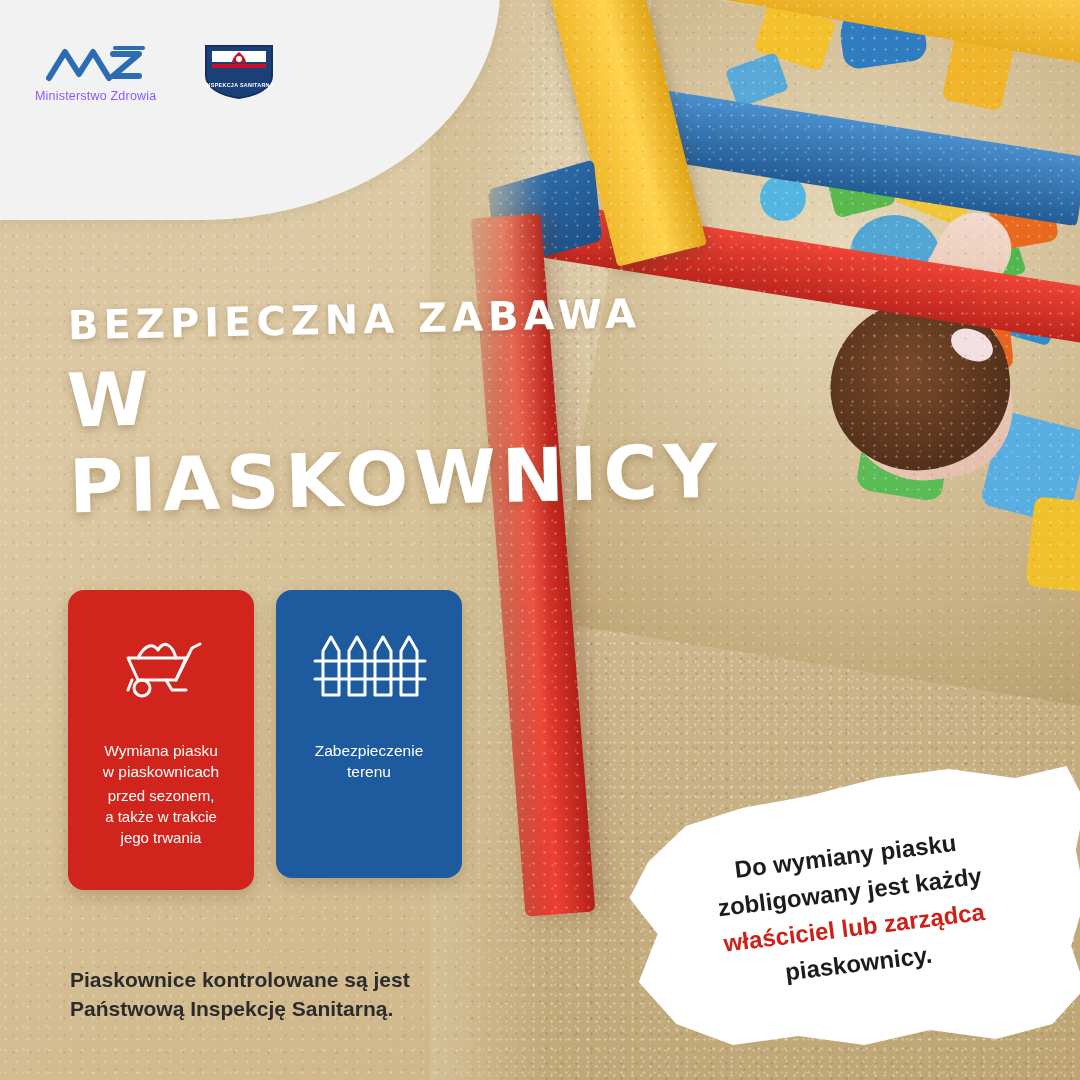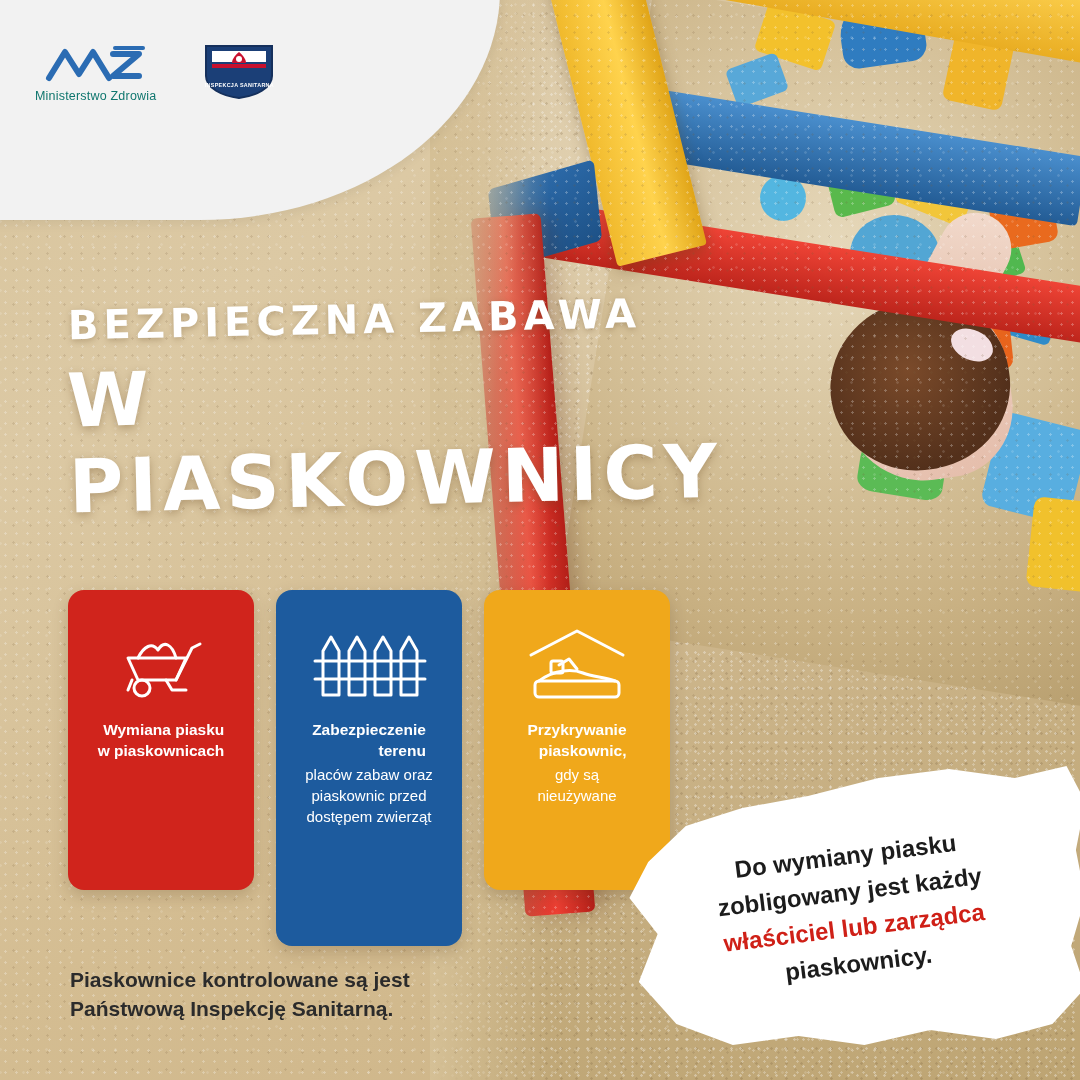--- a/index.html
+++ b/index.html
@@ -160,21 +160,21 @@
     background:#f2f2f2;
     border-bottom-right-radius:300px 230px;
     box-shadow:0 3px 12px rgba(0,0,0,.07);
   }
   .logos{
     position:absolute;left:75px;top:82px;
     display:flex;align-items:center;gap:46px;
   }
   .mz-logo{display:flex;flex-direction:column;align-items:center;gap:5px;}
   .mz-mark{display:block;}
-  .mz-text{font-size:12.5px;color:#0f766e;letter-spacing:.2px;font-family:"Liberation Sans", sans-serif;}
+  .mz-text{font-size:12.5px;color:#8b5cf6;letter-spacing:.2px;font-family:"Liberation Sans", sans-serif;}
   .pis-logo{display:flex;flex-direction:column;align-items:center;}
   .pis-shield{position:relative;}
   .pis-caption{
     position:absolute;left:0;right:0;top:40px;text-align:center;
     font-size:5.4px;color:#fff;letter-spacing:.3px;line-height:1.25;font-weight:bold;
   }
 
   
   .headline{
     position:absolute;left:68px;top:295px;width:700px;
@@ -208,25 +208,25 @@
   }
   .card{
     width:186px;border-radius:16px;
     padding:26px 14px 26px;
     box-sizing:border-box;
     color:#fff;text-align:center;
     box-shadow:0 6px 16px rgba(80,55,25,.22);
     display:flex;flex-direction:column;align-items:center;
   }
   .card.red{background:#d0241c;height:300px;}
-  .card.blue{background:#1d5b9e;height:356px;}
+  .card.blue{background:#1d5b9e;height:288px;}
   .card.orange{background:#f0a81b;height:300px;}
   .card-icon{height:96px;display:flex;align-items:center;justify-content:center;}
   .card-strong{
-    font-size:15.5px;font-weight:bold;line-height:1.35;margin-top:8px;text-align:right;
+    font-size:15.5px;font-weight:normal;line-height:1.35;margin-top:29px;
   }
   .card-text{
     font-size:15px;line-height:1.42;margin-top:2px;
   }
 
   
   .footer-note{
     position:absolute;left:70px;top:965px;width:520px;
     font-size:21px;font-weight:bold;line-height:1.4;color:#2b2b2b;
   }
@@ -338,55 +338,40 @@
           <path d="M14 30 L72 30 L62 52 L24 52 Z"></path>
           <path d="M24 30 C30 18 38 14 44 22 C50 12 58 16 62 30"></path>
           <path d="M62 52 L78 20 L86 16"></path>
           <path d="M18 52 L14 62"></path>
           <circle cx="28" cy="60" r="8"></circle>
           <path d="M52 52 L58 62 L72 62"></path>
         </svg>
       </div>
       <div class="card-strong" style="white-space:pre-line">Wymiana piasku
 w piaskownicach</div>
+      <div class="card-text" style="white-space:pre-line">przed sezonem,
+a także w trakcie
+jego trwania</div>
     </div>
 
     <div class="card blue">
       <div class="card-icon">
         <svg width="120" height="74" viewBox="0 0 120 74" fill="none" stroke="#ffffff" stroke-width="3" stroke-linecap="round" stroke-linejoin="round">
           <path d="M14 24 L22 10 L30 24 L30 68 L14 68 Z"></path>
           <path d="M40 24 L48 10 L56 24 L56 68 L40 68 Z"></path>
           <path d="M66 24 L74 10 L82 24 L82 68 L66 68 Z"></path>
           <path d="M92 24 L100 10 L108 24 L108 68 L92 68 Z"></path>
           <path d="M6 34 L116 34"></path>
           <path d="M6 52 L116 52"></path>
         </svg>
       </div>
       <div class="card-strong" style="white-space:pre-line">Zabezpieczenie
 terenu</div>
-      <div class="card-text" style="white-space:pre-line">placów zabaw oraz
-piaskownic przed
-dostępem zwierząt</div>
     </div>
 
-    <div class="card orange">
-      <div class="card-icon">
-        <svg width="112" height="78" viewBox="0 0 112 78" fill="none" stroke="#ffffff" stroke-width="3" stroke-linecap="round" stroke-linejoin="round">
-          <path d="M10 30 L56 6 L102 30"></path>
-          <path d="M18 56 C34 44 52 44 62 48 C72 52 84 52 94 56"></path>
-          <rect x="14" y="56" width="84" height="16" rx="4"></rect>
-          <path d="M38 40 L48 34 L56 44"></path>
-          <rect x="30" y="36" width="12" height="12" rx="2"></rect>
-        </svg>
-      </div>
-      <div class="card-strong" style="white-space:pre-line">Przykrywanie
-piaskownic,</div>
-      <div class="card-text" style="white-space:pre-line">gdy są
-nieużywane</div>
-    </div>
 
   </div>
 
   <div class="splash">
     <div class="splash-shape"></div>
     <div class="splash-text">
       <span>Do wymiany piasku</span><br>
       <span>zobligowany jest każdy</span><br>
       <span class="hl">właściciel lub zarządca</span><br>
       <span>piaskownicy.</span>

